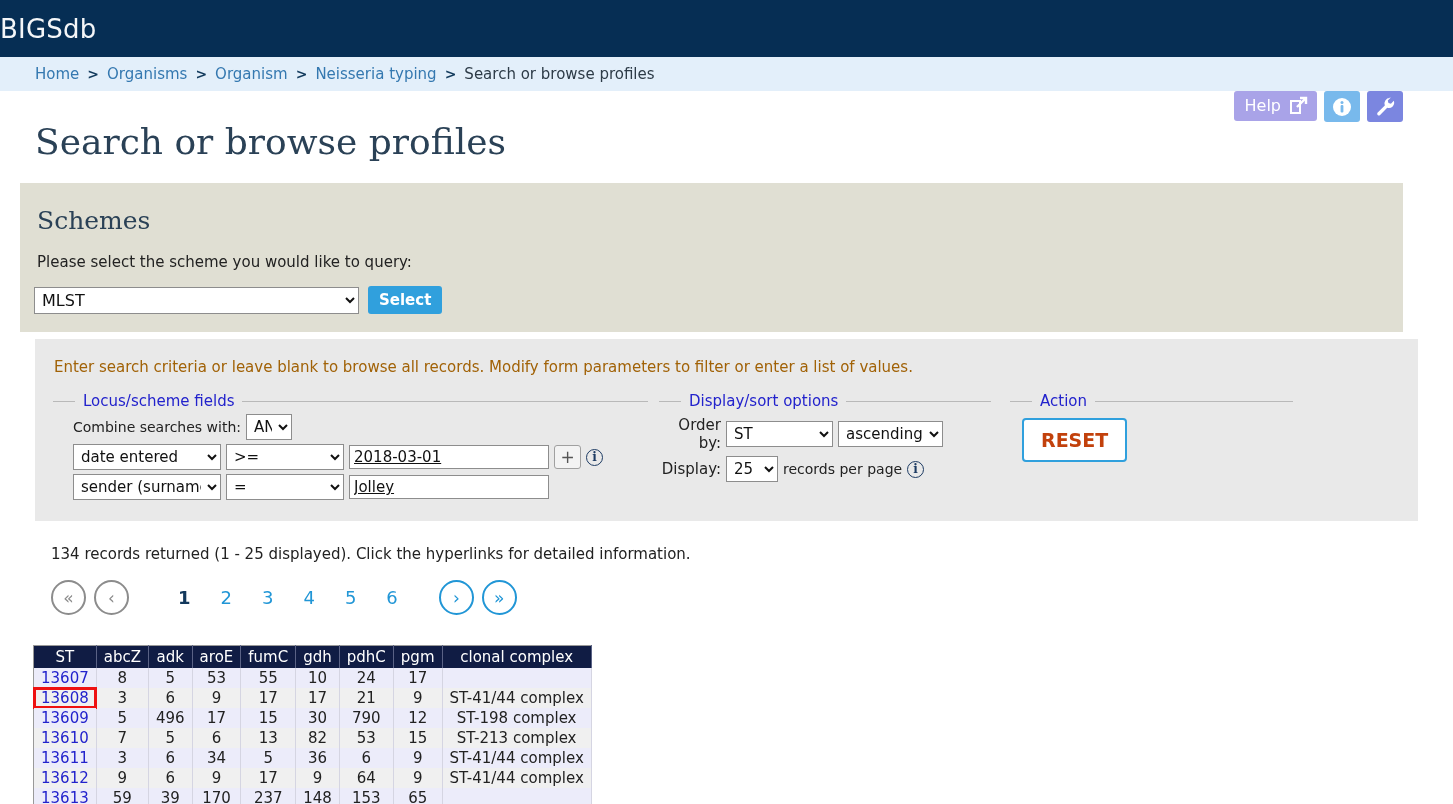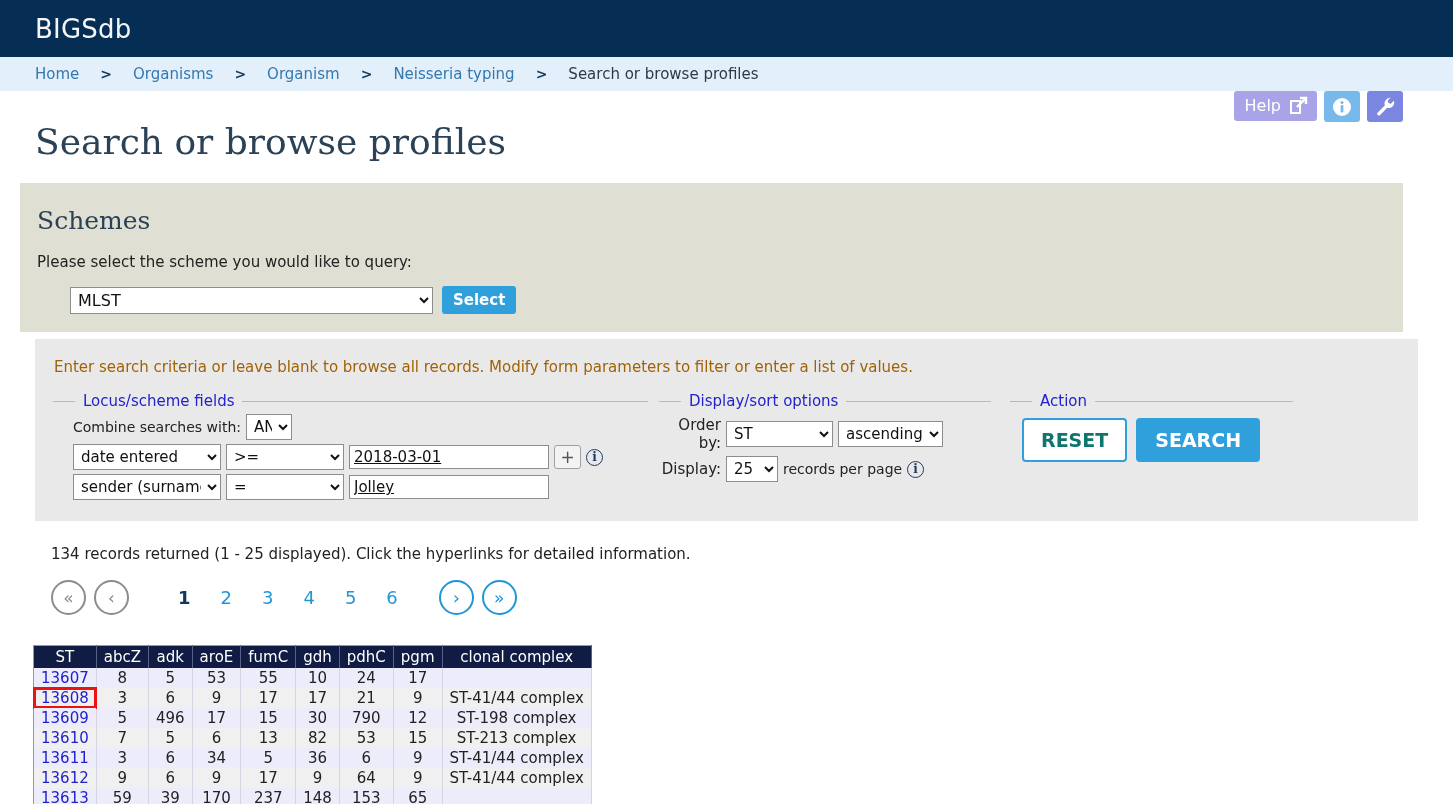--- a/index.html
+++ b/index.html
@@ -14,38 +14,36 @@
     overflow: hidden;
     position: relative;
   }
 
   
   .topbar {
     height: 57px;
     background: #062e54;
     display: flex;
     align-items: center;
-    padding-left: 35px;
   }
   .brand {
     color: #f4f6f8;
     font-size: 26px;
     font-weight: 400;
     letter-spacing: .2px;
   }
 
   
   .crumbbar {
     height: 34px;
     background: #e3effa;
     display: flex;
     align-items: center;
     padding-left: 35px;
     font-size: 15px;
-    gap: 13px;
   }
   .crumb { color: #3478b0; text-decoration: none; }
   .crumb.current { color: #2d3b47; }
   .crumb-sep {
     color: #123a5c;
     font-weight: bold;
     margin: 0 8px;
     font-size: 14px;
   }
 
@@ -106,21 +104,21 @@
 
   select.std {
     font-family: "DejaVu Sans", sans-serif;
     font-size: 15px;
     border: 1px solid #8d8d8d;
     background: #fff;
     color: #111;
     height: 26px;
     padding: 1px 3px;
   }
-  select.scheme-sel { width: 363px; height: 27px; font-size: 16px; margin-left: 36px; }
+  select.scheme-sel { width: 325px; height: 27px; font-size: 16px; }
 
   .btn-blue {
     background: #30a0dd;
     color: #fff;
     border: none;
     border-radius: 3px;
     font-family: "DejaVu Sans", sans-serif;
     font-size: 15px;
     font-weight: bold;
     padding: 5px 11px;
@@ -190,21 +188,21 @@
 
   .dsp-grid { margin-top: 6px; }
   .dsp-lbl { width: 62px; text-align: right; font-size: 15px; }
   .sel-order { width: 107px; }
   .sel-dir   { width: 105px; }
   .sel-num   { width: 52px; }
 
   .action-btns { display: flex; gap: 9px; margin-top: 8px; margin-left: 12px; }
   .btn-reset {
     background: #ffffff;
-    color: #0f766e;
+    color: #c2410c;
     border: 2px solid #30a0dd;
     border-radius: 4px;
     font-family: "DejaVu Sans", sans-serif;
     font-size: 19px; font-weight: bold;
     padding: 9px 17px;
     cursor: pointer;
   }
   .btn-search {
     background: #30a0dd;
     color: #ffffff;
@@ -373,21 +371,20 @@
         <span class="lbl">records per page</span>
         <div class="info-i">i</div>
       </div>
     </div>
   </fieldset>
 
   <fieldset class="fs fs-action">
     <legend>Action</legend>
     <div class="action-btns">
       <button class="btn-reset">RESET</button>
-      <button class="btn-search">SEARCH</button>
     </div>
   </fieldset>
 </div>
 
 <div class="results-msg">134 records returned (1 - 25 displayed). Click the hyperlinks for detailed information.</div>
 
 <div class="pager" id="pager">
     <div class="pg-circle">«</div>
     <div class="pg-circle">‹</div>
     <div class="pg-nums">

